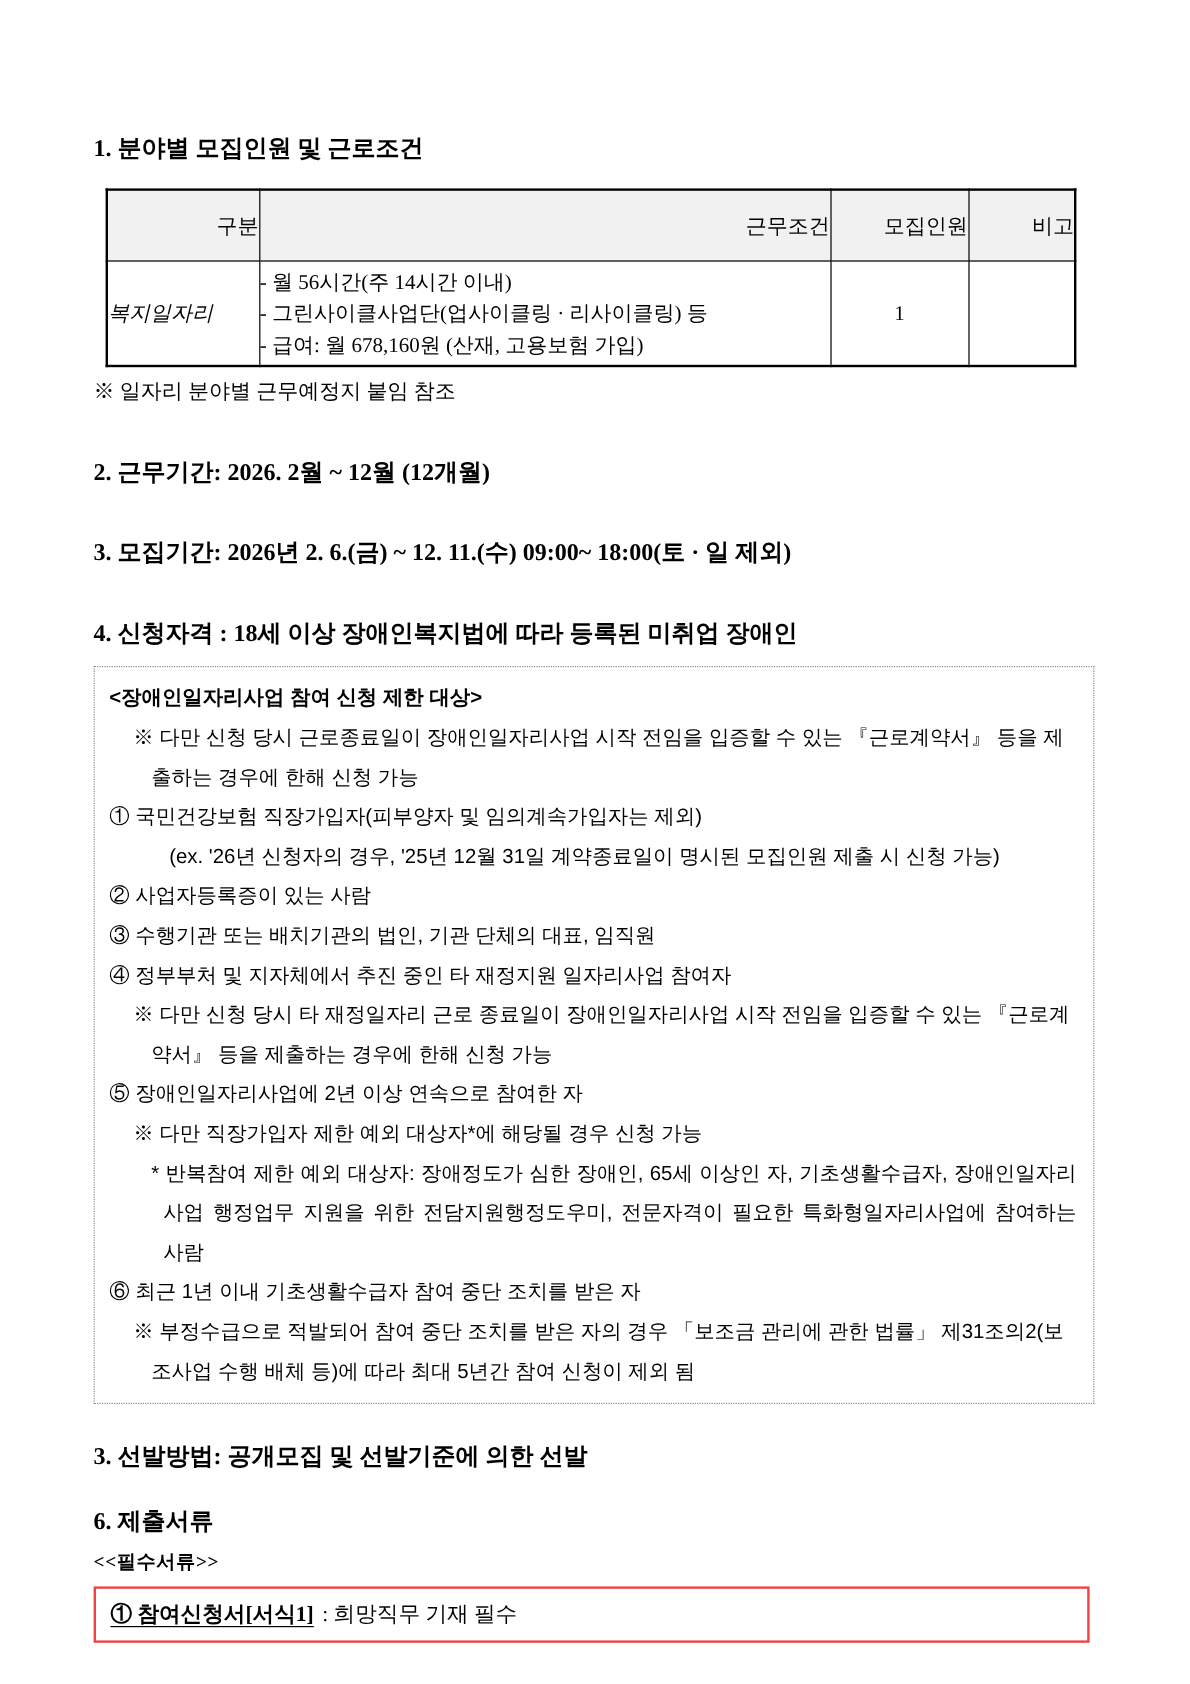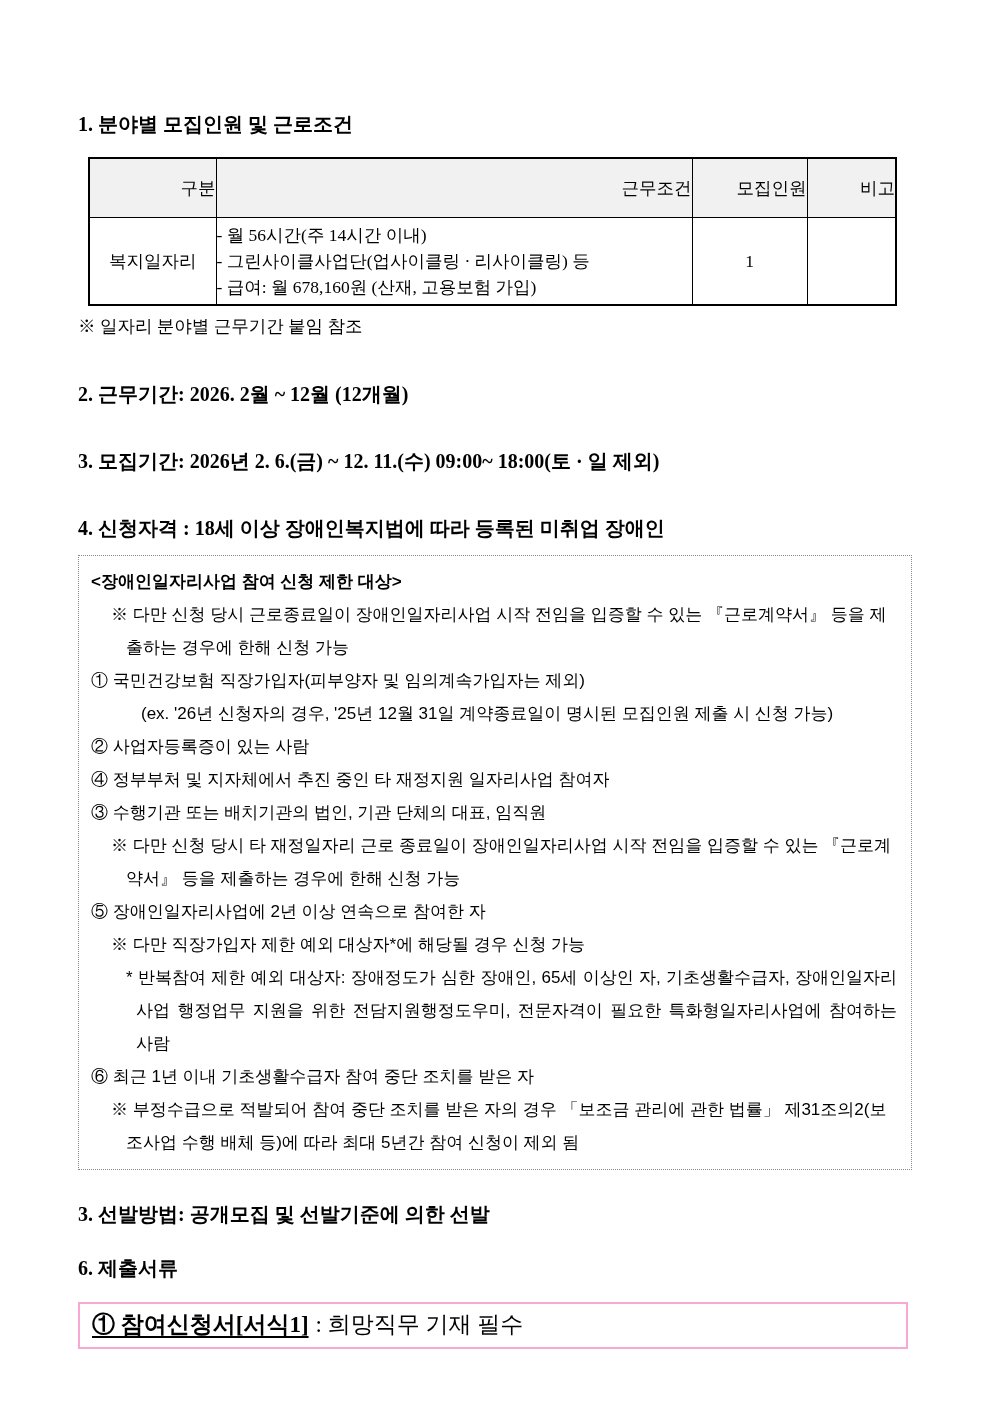--- a/index.html
+++ b/index.html
@@ -41,21 +41,21 @@
     border: 1px solid #000;
     font-size: 17.5px;
     padding: 0;
   }
   table.recruit-table thead th {
     background: #f1f1f1;
     font-weight: normal;
     height: 58px;
     text-align: right;
   }
-  td.cell-category { text-align: center; height: 86px; }
+  td.cell-category { text-align: left; height: 86px; font-style: italic; }
   td.cell-conditions { text-align: left; padding: 6px 8px 6px 12px; line-height: 26px; }
   td.cell-count { text-align: center; }
   td.cell-note { text-align: center; }
 
   .table-footnote {
     margin: 8px 0 0 0;
     font-size: 17.5px;
     line-height: 24px;
   }
 
@@ -89,24 +89,24 @@
 
   .req-label {
     margin: 10px 0 0 0;
     font-size: 16px;
     font-weight: bold;
     letter-spacing: 0.5px;
   }
   .doc-box {
     box-sizing: border-box;
     width: 830px;
-    margin-top: 20px;
-    border: 2px solid #f9a8d4;
+    margin-top: 9px;
+    border: 2px solid #ef4444;
     padding: 8px 12px 9px 12px;
-    font-size: 23px;
+    font-size: 18px;
     line-height: 26px;
   }
   .doc-title {
     font-weight: bold;
     text-decoration: underline;
     text-underline-offset: 4px;
   }
   .doc-desc { margin-left: 7px; }
 </style>
 </head>
@@ -140,48 +140,49 @@
               <div>- 그린사이클사업단(업사이클링 · 리사이클링) 등</div>
               <div>- 급여: 월 678,160원 (산재, 고용보험 가입)</div>
             </div>
         </td>
         <td class="cell-count">1</td>
         <td class="cell-note"></td>
       </tr>
     </tbody>
   </table>
 
-  <p class="table-footnote">※ 일자리 분야별 근무기간 붙임 참조</p>
+  <p class="table-footnote">※ 일자리 분야별 근무예정지 붙임 참조</p>
 
   <h2 class="section-heading" id="section2">2. 근무기간: 2026. 2월 ~ 12월 (12개월)</h2>
 
   <h2 class="section-heading" id="section3">3. 모집기간: 2026년 2. 6.(금) ~ 12. 11.(수) 09:00~ 18:00(토 · 일 제외)</h2>
 
   <h2 class="section-heading" id="section4">4. 신청자격 : 18세 이상 장애인복지법에 따라 등록된 미취업 장애인</h2>
 
   <div class="restriction-box">
     <p class="box-title">&lt;장애인일자리사업 참여 신청 제한 대상&gt;</p>
     <div id="restriction-lines">
         <p class="line lv-note">※ 다만 신청 당시 근로종료일이 장애인일자리사업 시작 전임을 입증할 수 있는 『근로계약서』 등을 제출하는 경우에 한해 신청 가능</p>
         <p class="line lv-item">① 국민건강보험 직장가입자(피부양자 및 임의계속가입자는 제외)</p>
         <p class="line lv-example">(ex. '26년 신청자의 경우, '25년 12월 31일 계약종료일이 명시된 모집인원 제출 시 신청 가능)</p>
         <p class="line lv-item">② 사업자등록증이 있는 사람</p>
+        <p class="line lv-item">③ 수행기관 또는 배치기관의 법인, 기관 단체의 대표, 임직원</p>
         <p class="line lv-item">④ 정부부처 및 지자체에서 추진 중인 타 재정지원 일자리사업 참여자</p>
-        <p class="line lv-item">③ 수행기관 또는 배치기관의 법인, 기관 단체의 대표, 임직원</p>
         <p class="line lv-note">※ 다만 신청 당시 타 재정일자리 근로 종료일이 장애인일자리사업 시작 전임을 입증할 수 있는 『근로계약서』 등을 제출하는 경우에 한해 신청 가능</p>
         <p class="line lv-item">⑤ 장애인일자리사업에 2년 이상 연속으로 참여한 자</p>
         <p class="line lv-note">※ 다만 직장가입자 제한 예외 대상자*에 해당될 경우 신청 가능</p>
         <p class="line lv-sub justify">* 반복참여 제한 예외 대상자: 장애정도가 심한 장애인, 65세 이상인 자, 기초생활수급자, 장애인일자리사업 행정업무 지원을 위한 전담지원행정도우미, 전문자격이 필요한 특화형일자리사업에 참여하는 사람</p>
         <p class="line lv-item">⑥ 최근 1년 이내 기초생활수급자 참여 중단 조치를 받은 자</p>
         <p class="line lv-note">※ 부정수급으로 적발되어 참여 중단 조치를 받은 자의 경우 「보조금 관리에 관한 법률」 제31조의2(보조사업 수행 배체 등)에 따라 최대 5년간 참여 신청이 제외 됨</p>
       </div>
   </div>
 
   <h2 class="section-heading" id="section5">3. 선발방법: 공개모집 및 선발기준에 의한 선발</h2>
 
   <h2 class="section-heading" id="section6">6. 제출서류</h2>
 
+  <p class="req-label">&lt;&lt;필수서류&gt;&gt;</p>
 
   <div class="doc-box">
     <span class="doc-title">① 참여신청서[서식1]</span><span class="doc-desc">: 희망직무 기재 필수</span>
   </div>
 
 </div>
 
 </body></html>

